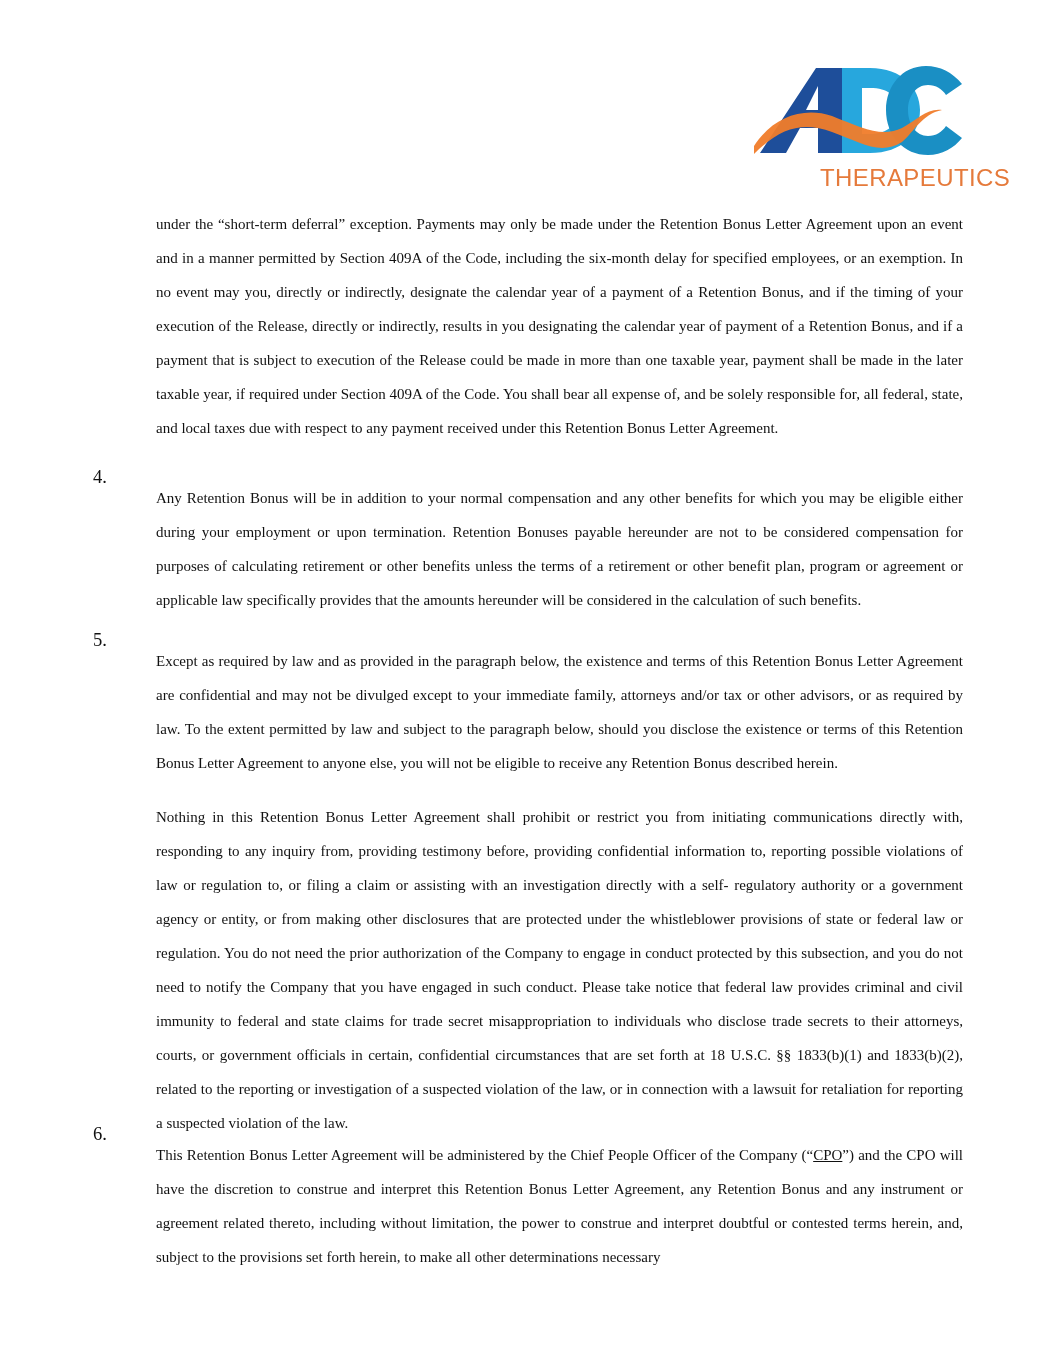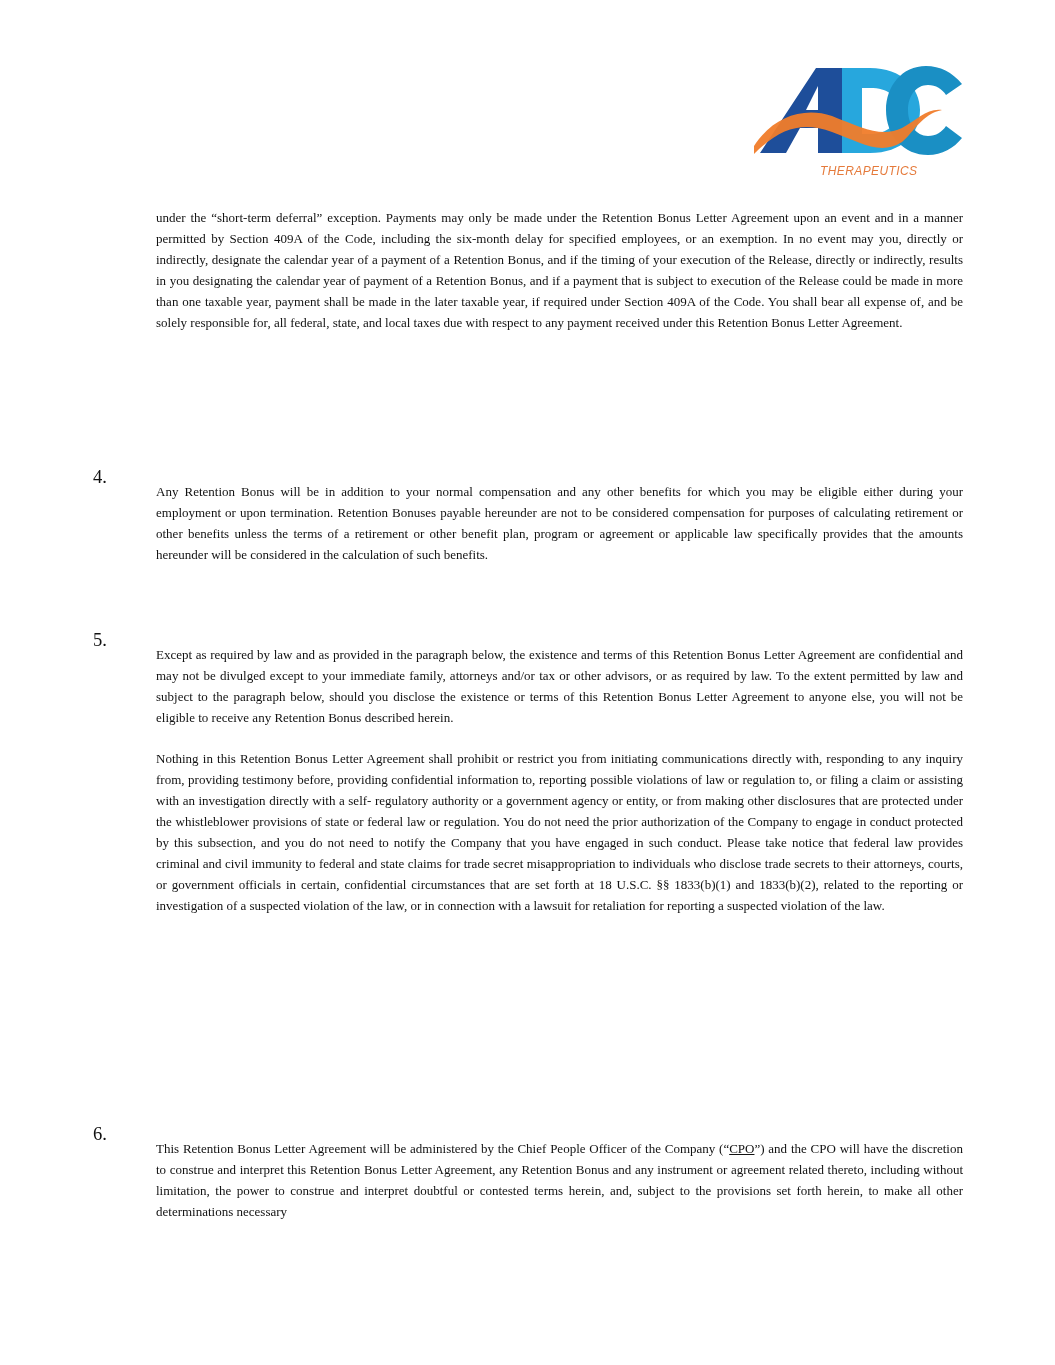--- a/index.html
+++ b/index.html
@@ -1,21 +1,21 @@
 <!DOCTYPE html>
 <html><head>
   <meta charset="utf-8">
   <style>
     html, body { margin: 0; padding: 0; background: #ffffff; }
     body { width: 1055px; height: 1365px; position: relative; overflow: hidden; font-family: "Liberation Serif", serif; color: #111; }
     .logo { position: absolute; left: 752px; top: 58px; width: 215px; height: 128px; }
     .logo svg { display: block; }
-    .logo-text { position: absolute; left: 68px; top: 106px; font-family: "Liberation Sans", sans-serif; font-size: 12px; letter-spacing: 0.4px; color: #e57a3b; white-space: nowrap; font-style: italic; }
+    .logo-text { position: absolute; left: 68px; top: 106px; font-family: "Liberation Sans", sans-serif; font-size: 24px; letter-spacing: 0.4px; color: #e57a3b; white-space: nowrap; }
     .content { position: absolute; left: 0; top: 0; width: 1055px; }
-    .para { position: absolute; left: 156px; width: 807px; font-size: 13px; line-height: 21px; text-align: justify; text-align-last: left; }
+    .para { position: absolute; left: 156px; width: 807px; font-size: 15px; line-height: 34px; text-align: justify; text-align-last: left; }
     .item { position: absolute; left: 93px; width: 870px; }
     .item .num { position: absolute; left: 0; top: 0; font-size: 18.6px; line-height: 23.8px; }
     .item .para { position: relative; left: 63px; top: 16px; width: 807px; }
     .u { text-decoration: underline; }
   </style>
 </head>
 <body>
 
 <div class="logo">
   <svg width="215" height="105" viewBox="0 0 215 105">

